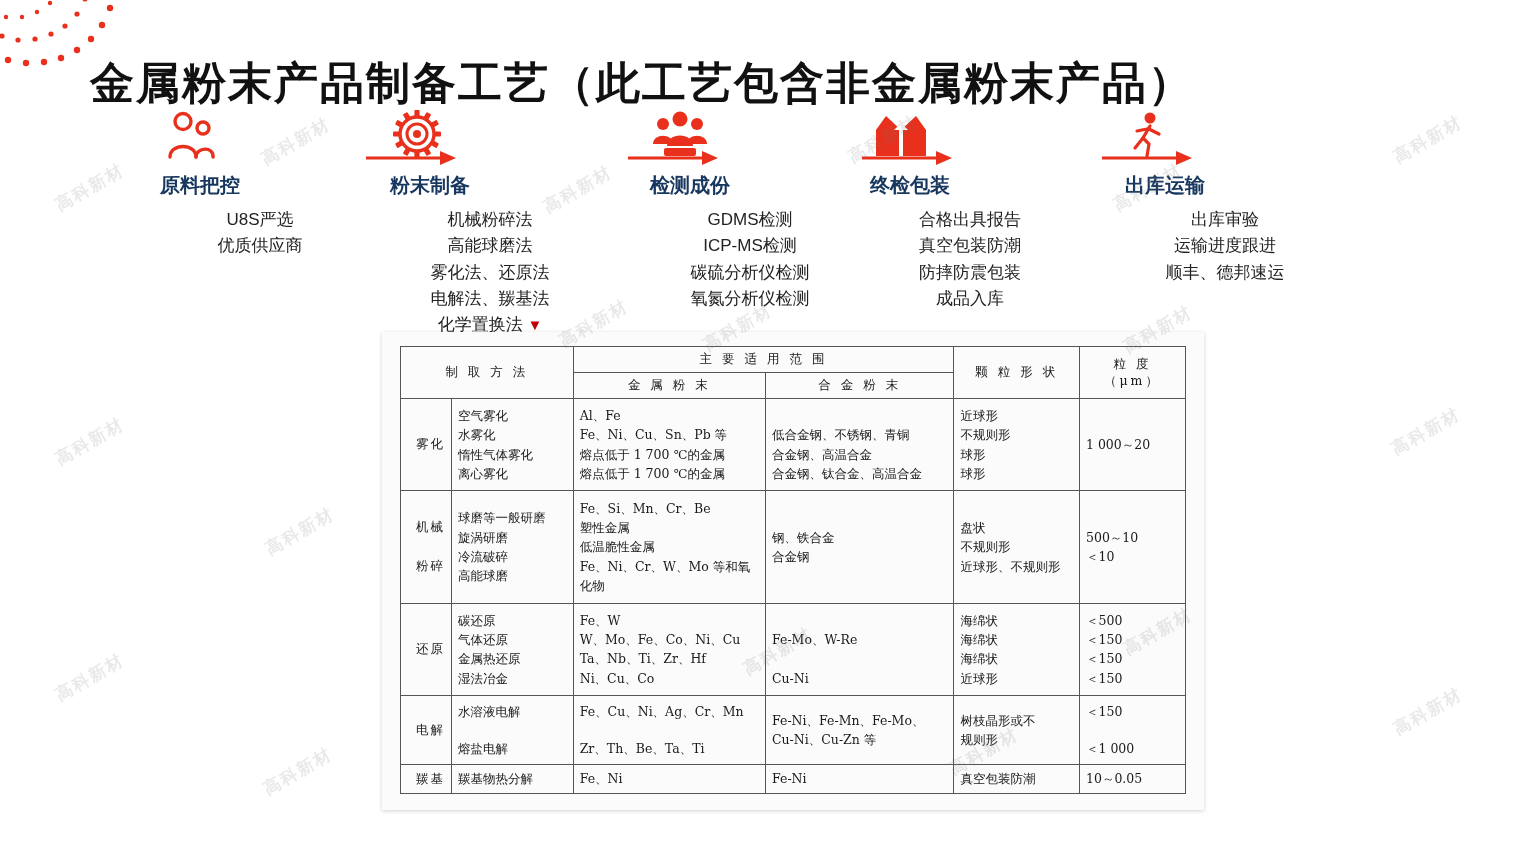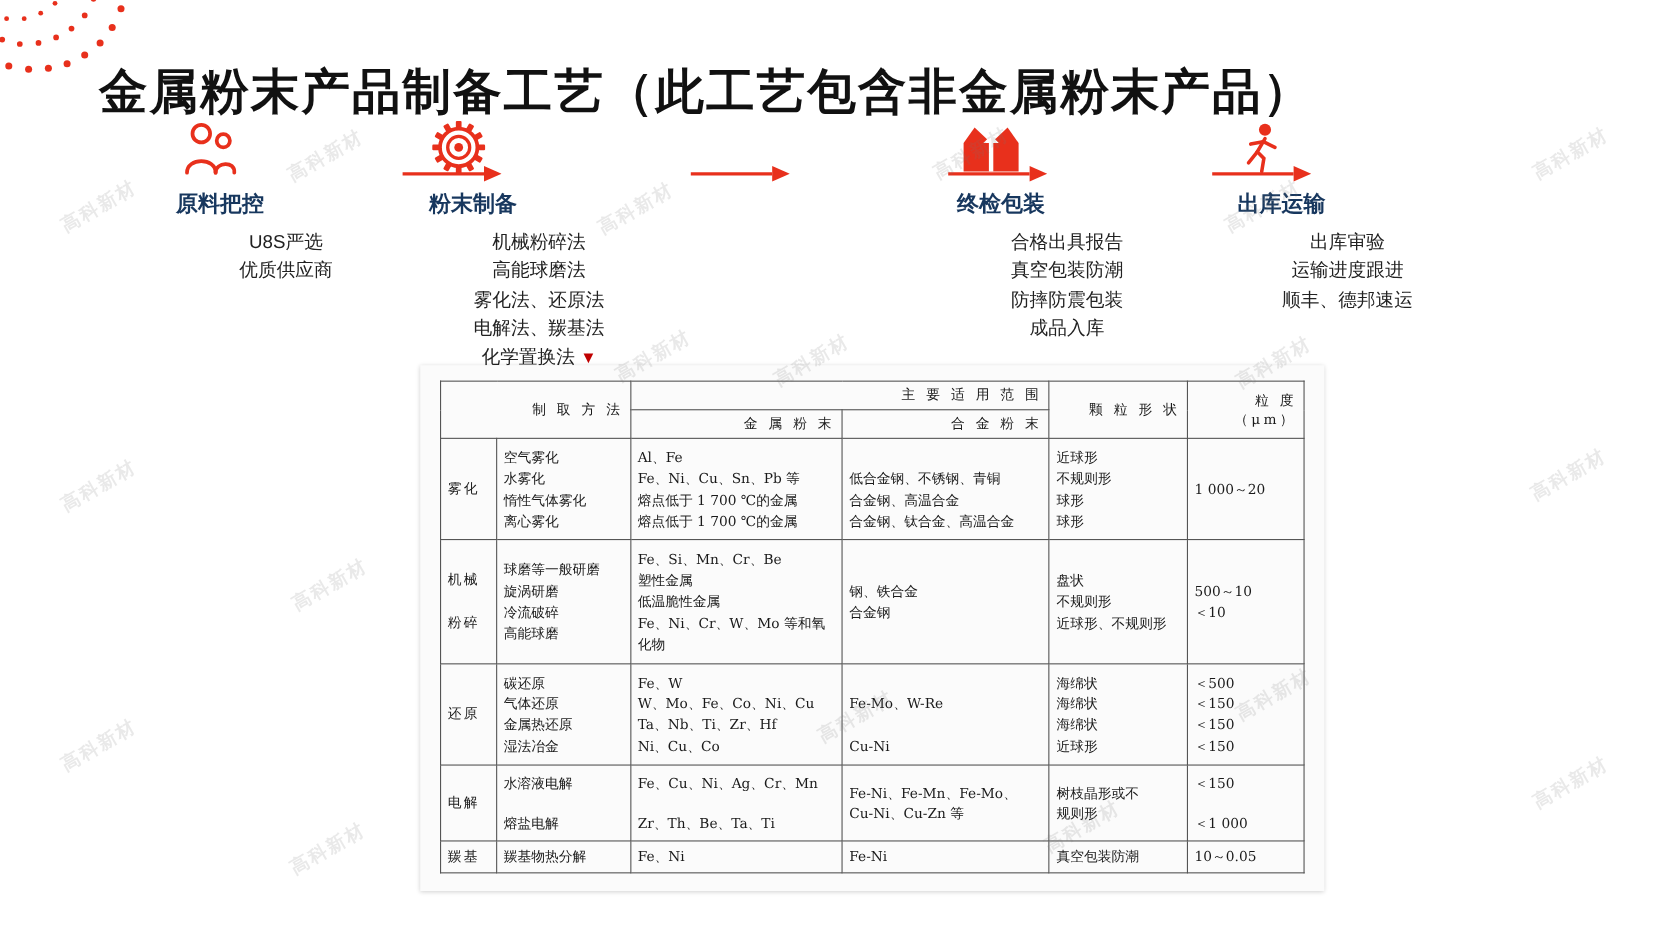--- a/index.html
+++ b/index.html
@@ -42,23 +42,23 @@
     background:#fbfbfb;
   }
   table.ptable{
     width:100%;height:100%;border-collapse:collapse;
     font-family:"DejaVu Serif","Liberation Serif",serif;
     font-size:12.5px;color:#1a1a1a;table-layout:fixed;
   }
   table.ptable td,table.ptable th{
     border:1px solid #555;padding:3px 6px;vertical-align:middle;font-weight:normal;
   }
-  .hdr{text-align:right;letter-spacing:3px;}
+  .hdr{text-align:center;letter-spacing:3px;}
   .cellcol{line-height:1.55;}
-  .grp{text-align:left;letter-spacing:2px;}
+  .grp{text-align:right;letter-spacing:2px;}
   
   .wm{
     position:absolute;color:rgba(120,120,120,.16);
     font-size:17px;font-weight:bold;letter-spacing:2px;
     transform:rotate(-30deg);white-space:nowrap;pointer-events:none;
     font-family:"DejaVu Sans","Liberation Sans",sans-serif;
   }
   .caret{color:#c00000;font-size:15px;}
 </style>
 </head>
@@ -180,20 +180,42 @@
     </ul>
   </div>
 
   <div class="arrow" style="left:466px;">
     <svg width="92" height="16" viewBox="0 0 92 16" aria-hidden="true">
       <line x1="2" y1="8" x2="76" y2="8" stroke="#e8301c" stroke-width="3"></line>
       <polygon points="76,1 92,8 76,15" fill="#e8301c"></polygon>
     </svg>
   </div>
 
+  <div class="step" style="left:490px;">
+    <div class="icon">
+      <svg width="62" height="52" viewBox="0 0 62 52" aria-hidden="true">
+        <g fill="#e8301c">
+          <circle cx="13" cy="14" r="6"></circle>
+          <path d="M3 34 C3 23 23 23 23 34 Z"></path>
+          <circle cx="47" cy="14" r="6"></circle>
+          <path d="M37 34 C37 23 57 23 57 34 Z"></path>
+          <circle cx="30" cy="9" r="7.5"></circle>
+          <path d="M17 36 C17 22 43 22 43 36 Z"></path>
+          <rect x="14" y="38" width="32" height="8" rx="2"></rect>
+        </g>
+      </svg>
+    </div>
+    <h3>检测成份</h3>
+    <ul>
+      <li>GDMS检测</li>
+      <li>ICP-MS检测</li>
+      <li>碳硫分析仪检测</li>
+      <li>氧氮分析仪检测</li>
+    </ul>
+  </div>
 
   <div class="arrow" style="left:700px;">
     <svg width="92" height="16" viewBox="0 0 92 16" aria-hidden="true">
       <line x1="2" y1="8" x2="76" y2="8" stroke="#e8301c" stroke-width="3"></line>
       <polygon points="76,1 92,8 76,15" fill="#e8301c"></polygon>
     </svg>
   </div>
 
   <div class="step" style="left:710px;">
     <div class="icon">

